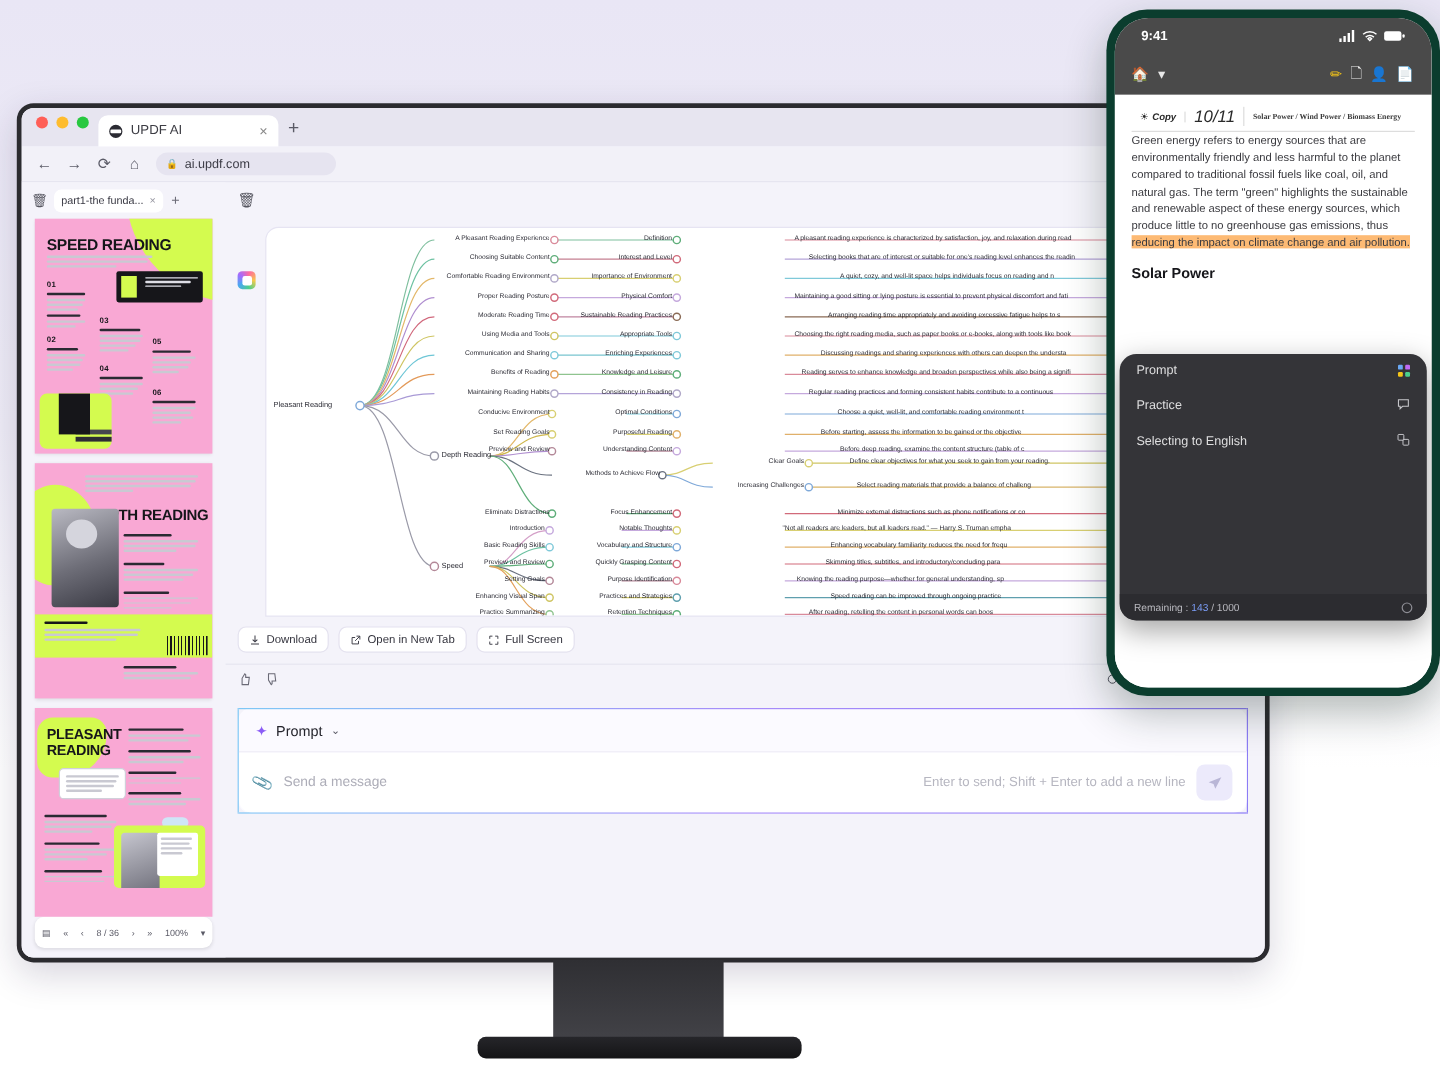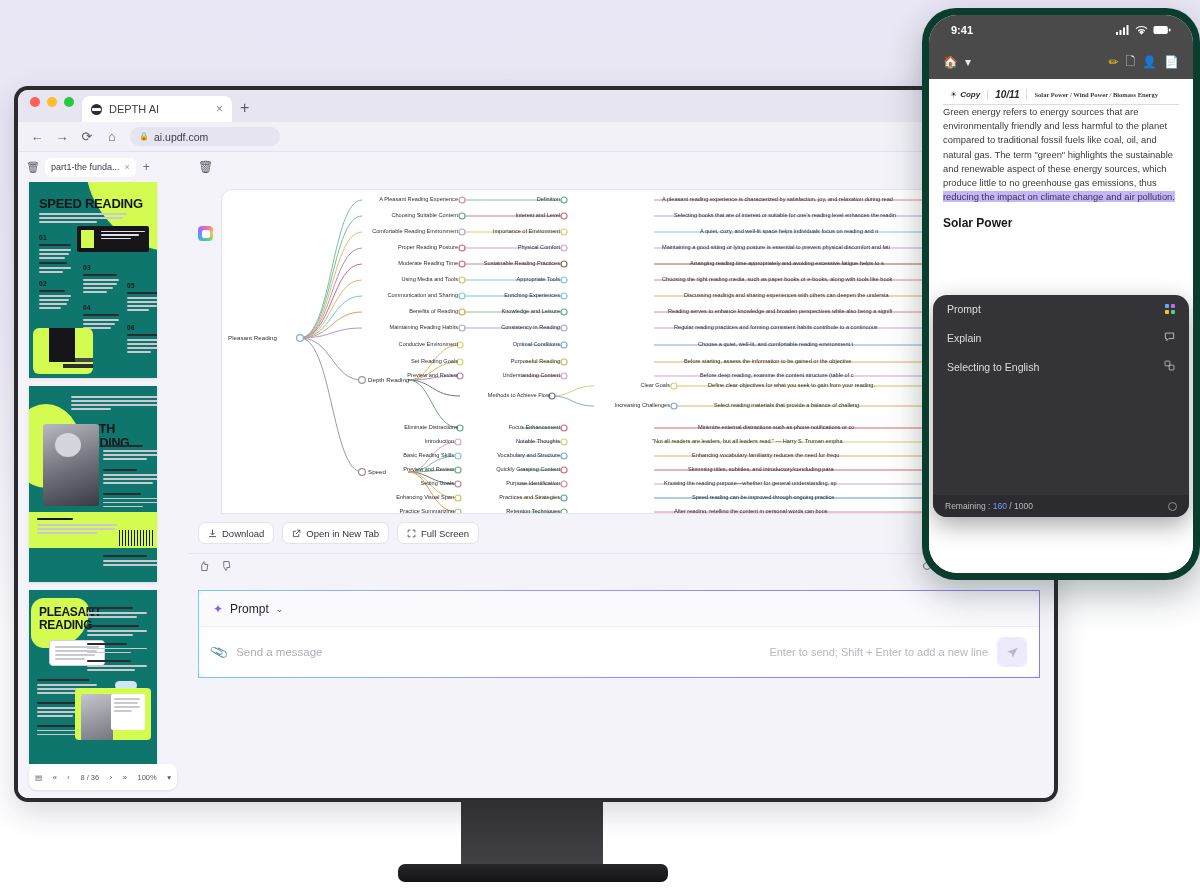--- a/index.html
+++ b/index.html
@@ -75,21 +75,21 @@
   .sb-trash { font-size: 11px; color: #55555f; cursor: pointer;}
   .sb-filetab {
     background: #fff; border-radius: 6px; height: 19px; display: flex; align-items: center;
     gap: 5px; padding: 0 6px; font-size: 9px; color: #3a3a44;
   }
   .sb-filetab .x { color: #9a9aa4; font-size: 9px; }
   .sb-plus { font-size: 12px; color: #6b6b76; cursor: pointer; margin-left:2px;}
 
   .sb-pages { flex: 1; overflow: hidden; padding: 0 11px; display: flex; flex-direction: column; gap: 8px; }
   .page-thumb {
-    width: 128px; height: 196px; background: #0f766e; flex: none;
+    width: 148px; height: 196px; background: #f9a8d4; flex: none;
     box-shadow: 0 1px 3px rgba(0,0,0,.1); position: relative; overflow: hidden;
   }
 
   
   .t1-blob{position:absolute;right:-28px;top:-22px;width:100px;height:92px;background:#d4fb4f;border-radius:0 0 0 100px;}
   .t1-title{position:absolute;left:10px;top:14px;font-size:13px;font-weight:bold;letter-spacing:-.3px;color:#16161a;font-family:"Liberation Sans",sans-serif;}
   .t1-lines{position:absolute;left:10px;top:31px;width:88px;}
   .tline{height:1.6px;background:#c9c9d2;margin-bottom:2.4px;border-radius:1px;}
   .t1-card{position:absolute;right:8px;top:44px;width:72px;height:26px;background:#16161a;border-radius:2px;}
   .t1-card .q{position:absolute;right:4px;top:5px;width:44px;}
@@ -225,25 +225,25 @@
   .ph-status .right{margin-left:auto;display:flex;align-items:center;gap:5px;font-size:10px;}
   .ph-toolbar {
     height: 34px; background:#4a4a4a; display:flex;align-items:center;gap:7px;padding:0 14px;
   }
   .pt-ic { color:#e8e8e8; font-size: 12px; cursor:pointer; display:flex;align-items:center;}
   .pt-spacer{margin-left:auto;}
   .ph-doc { position:absolute;left:0;right:0;top:64px;bottom:0;background:#fff;padding: 10px 14px 0;}
   .doc-head { display:flex; align-items:center; gap:0; border-bottom:1px solid #ddd; padding-bottom:4px;}
   .dh-cell { padding: 0 7px; font-size: 8px; color:#2a2a2a; border-right:1px solid #ddd; display:flex;align-items:center;gap:3px;}
   .dh-cell:last-child{border-right:none;}
-  .dh-date { font-size: 10px; font-style: italic; font-weight:bold; }
+  .dh-date { font-size: 14px; font-style: italic; font-weight:normal; }
   .dh-tags { font-size: 6.5px; color:#3a3a3a; font-family:"Liberation Serif",serif; font-weight:bold; white-space:nowrap; overflow:hidden;}
   .doc-title { font-size: 58px; color:#242424; margin: -2px 0 6px; font-family:"DejaVu Serif", serif; font-weight:bold; letter-spacing:-2px;}
   .doc-body { font-size: 9.4px; line-height: 14.2px; color:#3a3a3f; }
-  .hl { background:#c4b5fd; }
+  .hl { background:#fdba74; }
   .doc-sec { font-size: 12px; font-weight:bold; color:#16161a; margin-top: 12px;}
 
   
   .ai-pop {
     position:absolute; left: 4px; right: 4px; top: 280px; height: 222px;
     background: #343438; border-radius: 14px; overflow:hidden;
     box-shadow: 0 8px 24px rgba(0,0,0,.35);
   }
   .pop-head { display:flex;align-items:center;gap:7px;padding:9px 12px;border-bottom:1px solid #444449;}
   .pop-ic {
@@ -274,21 +274,21 @@
  <div class="monitor-screen">
 
   <div class="chrome-top">
     <div class="traffic">
       <span class="dot r"></span>
       <span class="dot y"></span>
       <span class="dot g"></span>
     </div>
     <div class="tab">
       <span class="tab-fav"></span>
-      <span>DEPTH AI</span>
+      <span>UPDF AI</span>
       <span class="tab-x">×</span>
     </div>
     <span class="newtab">+</span>
   </div>
 
   <div class="chrome-bar">
     <span class="navicon">←</span>
     <span class="navicon">→</span>
     <span class="navicon">⟳</span>
     <span class="navicon">⌂</span>
@@ -851,39 +851,39 @@
         <span class="ic">
           <span class="grid4">
               <i style="background:#6aa9f5"></i>
               <i style="background:#c06af5"></i>
               <i style="background:#f5c518"></i>
               <i style="background:#4bd08c"></i>
             </span>
         </span>
       </div>
       <div class="pop-item">
-        <span>Explain</span>
+        <span>Practice</span>
         <span class="ic">
           <svg width="11" height="11" viewBox="0 0 16 16">
               <path d="M2 3h12v8H7l-3 3v-3H2z" fill="none" stroke="#c6c6ca" stroke-width="1.3"></path>
             </svg>
         </span>
       </div>
       <div class="pop-item">
         <span>Selecting to English</span>
         <span class="ic">
           <svg width="11" height="11" viewBox="0 0 16 16">
               <rect x="1.5" y="1.5" width="7" height="7" rx="1" fill="none" stroke="#c6c6ca" stroke-width="1.2"></rect>
               <rect x="7.5" y="7.5" width="7" height="7" rx="1" fill="none" stroke="#c6c6ca" stroke-width="1.2"></rect>
             </svg>
         </span>
       </div>
 
       <div class="pop-foot">
         <span>Remaining :</span>&nbsp;
-        <span class="num">160</span>&nbsp;
+        <span class="num">143</span>&nbsp;
         <span>/ 1000</span>
         <span class="q"></span>
       </div>
     </div>
 
   </div>
 </div>
 
 </body></html>

